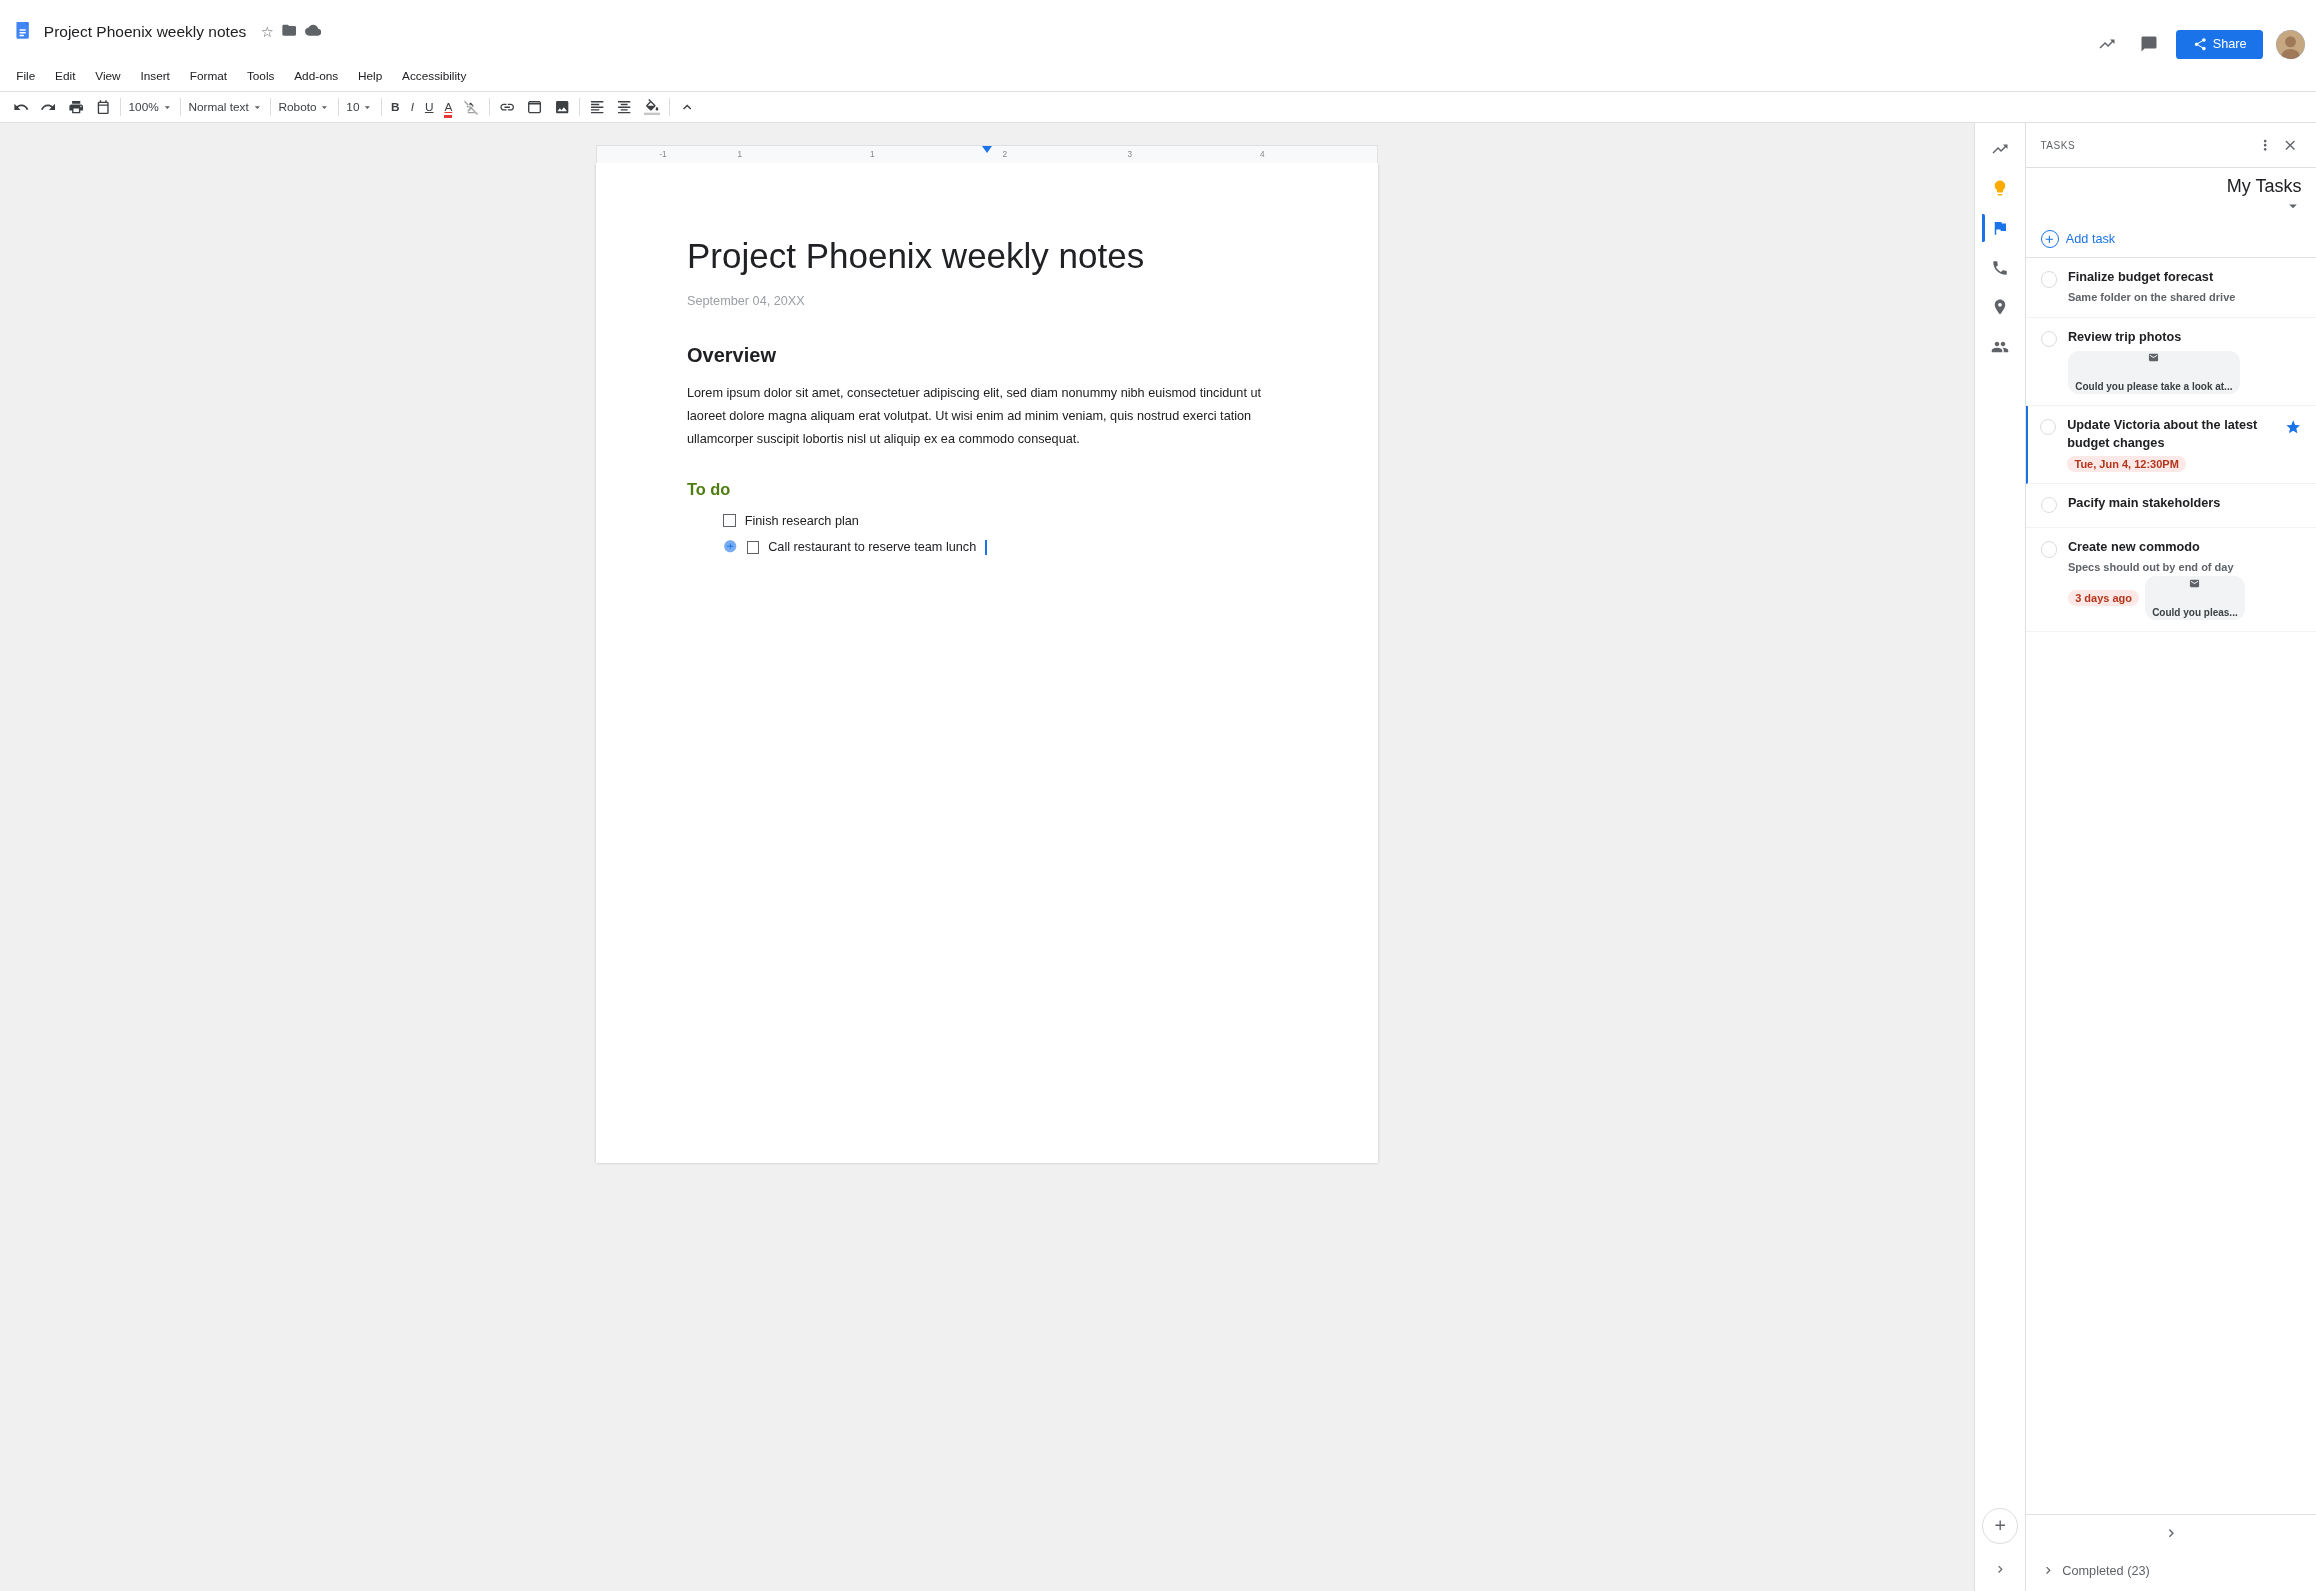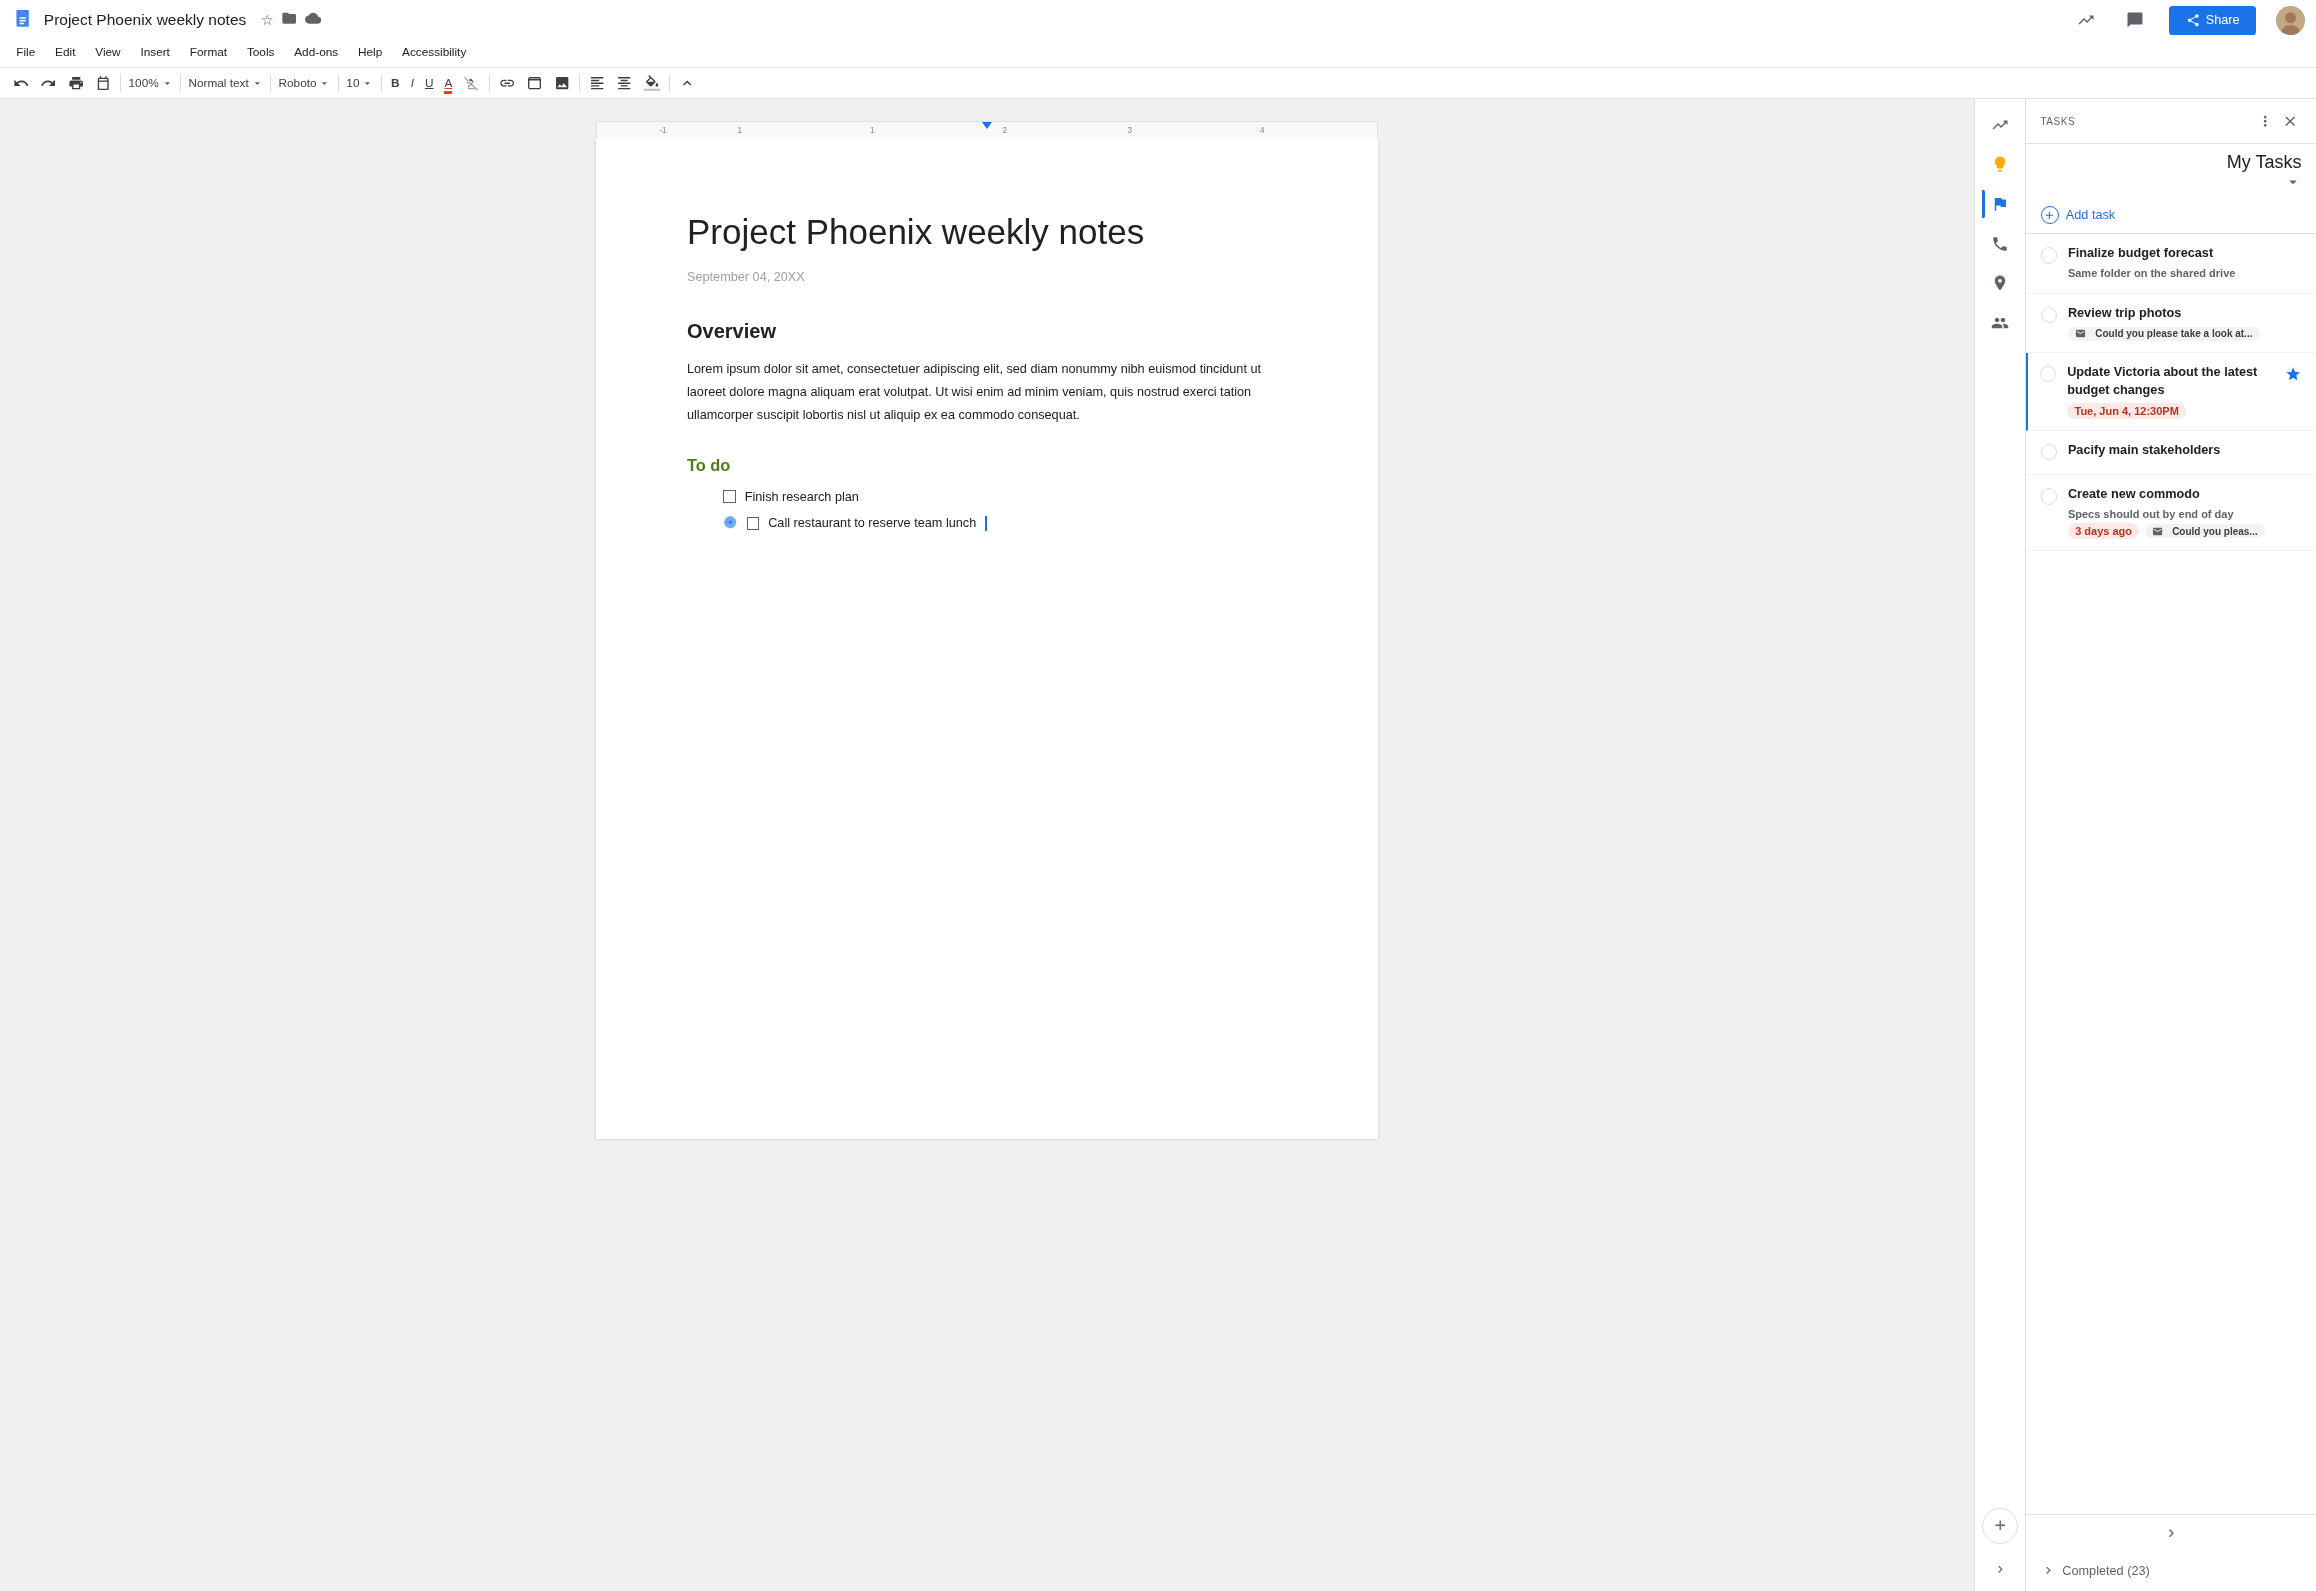--- a/index.html
+++ b/index.html
@@ -7,21 +7,21 @@
 
     
     .top-bar { background: #fff; border-bottom: 0.9px solid #e0e0e0; display: flex; flex-direction: column; }
     .title-bar { display: flex; align-items: center; padding: 5.5px 11px; gap: 7.3px; }
     .doc-icon { width: 25.5px; height: 25.5px; display: flex; align-items: center; justify-content: center; }
     .doc-icon svg { width: 22px; height: 22px; }
     .doc-title { font-size: 15.5px; color: #202124; font-weight: normal; }
     .title-icons { display: flex; align-items: center; gap: 7.3px; margin-left: 7.3px; color: #5f6368; }
     .title-icons span { cursor: pointer; font-size: 14.5px; }
     .spacer { flex: 1; }
-    .top-right { display: flex; align-items: center; gap: 20px; }
+    .top-right { display: flex; align-items: center; gap: 13px; margin-top: 24px; }
     .btn-share { background: #1a73e8; color: #fff; border: none; border-radius: 3.6px; padding: 7.3px 16.4px; font-size: 12.7px; font-weight: 500; cursor: pointer; display: flex; align-items: center; gap: 5.5px; }
     .btn-share svg { width: 14.5px; height: 14.5px; fill: white; }
     .avatar { width: 29px; height: 29px; border-radius: 50%; background: #8ab4f8; display: flex; align-items: center; justify-content: center; overflow: hidden; }
     .icon-btn { width: 29px; height: 29px; display: flex; align-items: center; justify-content: center; cursor: pointer; border-radius: 50%; color: #5f6368; }
 
     
     .menu-bar { display: flex; align-items: center; padding: 1.8px 7.3px 3.6px 7.3px; gap: 1.8px; font-size: 11.8px; color: #202124; }
     .menu-item { padding: 3.6px 9px; cursor: pointer; border-radius: 3.6px; }
 
     
@@ -66,21 +66,21 @@
     .tasks-title-arrow { color: #5f6368; margin-left: 3.6px; cursor: pointer; }
     .add-task-btn { display: flex; align-items: center; gap: 7.3px; padding: 9px 14.5px; cursor: pointer; color: #1a73e8; font-size: 12.7px; font-weight: 500; border-bottom: 0.9px solid #e0e0e0; }
     .add-task-icon { width: 18px; height: 18px; border-radius: 50%; border: 1.8px solid #1a73e8; display: flex; align-items: center; justify-content: center; font-size: 14.5px; color: #1a73e8; }
     .tasks-list { flex: 1; overflow-y: auto; }
     .task-item { display: flex; align-items: flex-start; padding: 11px 14.5px; border-bottom: 0.9px solid #f1f3f4; gap: 11px; font-weight: bold; }
     .task-circle { width: 16.4px; height: 16.4px; border-radius: 50%; border: 1.8px solid #dadce0; flex-shrink: 0; margin-top: 1.8px; cursor: pointer; }
     .task-content { flex: 1; min-width: 0; }
     .task-title { font-size: 12.7px; color: #202124; margin-bottom: 3.6px; line-height: 1.4; }
     .task-sub { font-size: 11px; color: #5f6368; margin-bottom: 3.6px; }
     .task-chips { display: flex; align-items: center; gap: 5.5px; flex-wrap: wrap; margin-top: 3.6px; }
-    .task-chip { font-size: 10px; padding: 1.8px 7.3px; border-radius: 11px; background: #f1f3f4; color: #3c4043; display: flex; align-items: center; gap: 9px; }
+    .task-chip { font-size: 10px; padding: 1.8px 7.3px; border-radius: 11px; background: #f1f3f4; color: #3c4043; display: flex; align-items: center; gap: 18px; flex-direction: column; }
     .task-chip.date { color: #b5351c; background: #fce8e6; font-size: 11px; }
     .task-chip.email { background: #f1f3f4; color: #3c4043; }
 
     
     .completed-section { display: flex; align-items: center; padding: 11px 14.5px; cursor: pointer; gap: 7.3px; color: #5f6368; }
     .completed-arrow { font-size: 12.7px; }
     .completed-label { font-size: 12.7px; }
 
     
     .side-icons { width: 51px; background: #fff; border-left: 0.9px solid #e0e0e0; display: flex; flex-direction: column; align-items: center; padding: 7.3px 0; gap: 3.6px; }

